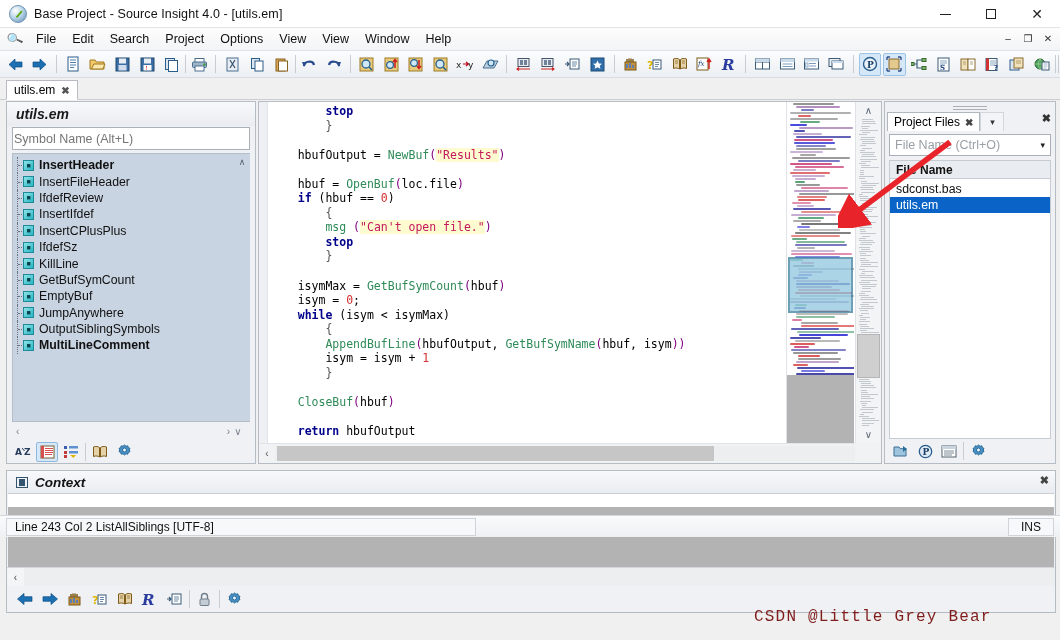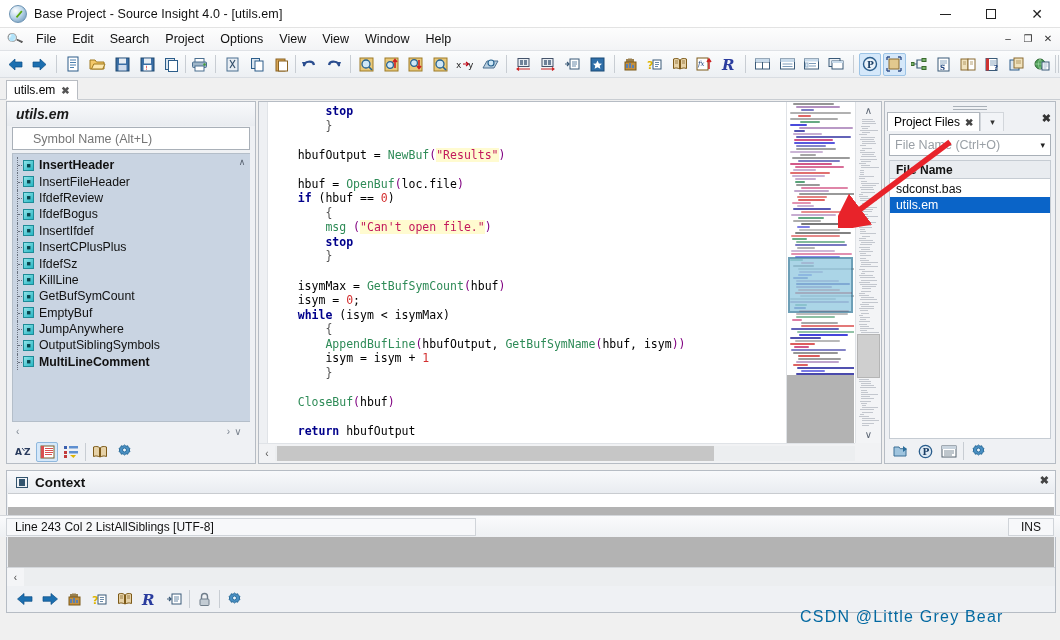--- a/index.html
+++ b/index.html
@@ -95,21 +95,21 @@
     background:#eff1f4; border:1px solid #b6bcc4;
     display:flex; flex-direction:column;
   }
   .sp-title {
     height:24px; line-height:24px; padding-left:9px;
     font-style:italic; font-weight:bold; font-size:14px;
     background:linear-gradient(#f8f9fb,#e9ecf0); color:#1a1a1a;
   }
   .sp-search {
     margin:1px 5px 3px 5px; height:23px; background:#fff; border:1px solid #a9b0b8;
-    display:flex; align-items:center; padding:0 20px;
+    display:flex; align-items:center; padding:0 1px;
   }
   .sp-search input {
     border:none; outline:none; width:100%; font-size:12.5px; color:#9aa0a6;
     font-family:"Liberation Sans", sans-serif; background:transparent;
   }
   .sp-list {
     flex:1; margin:0 5px; background:#c9d4e2; position:relative; overflow:hidden;
     border:1px solid #b4bec9; border-right:none;
   }
   .sp-list-inner { position:absolute; left:0; top:3px; right:16px; bottom:0; }
@@ -243,21 +243,21 @@
     height:22px; display:flex; align-items:center; padding-left:8px;
     background:linear-gradient(#f8f9fb,#e9ecf0); position:relative;
   }
   .ctx-title .ic { width:14px; height:13px; margin-right:6px; position:relative; }
   .ctx-title .ic:before {
     content:""; position:absolute; inset:1px; border:1px solid #33546e;
   }
   .ctx-title .ic:after {
     content:""; position:absolute; left:4px; top:3px; width:6px; height:7px; background:#33546e;
   }
-  .ctx-title .tt { font-weight:bold; font-size:13.5px; color:#111; }
+  .ctx-title .tt { font-style:italic; font-weight:bold; font-size:13.5px; color:#111; }
   .ctx-title .x { position:absolute; right:6px; top:3px; font-size:11px; font-weight:bold; color:#444; }
   .ctx-body { flex:1; margin:0 1px; background:#b3b3b3; border-top:1px solid #c9ccd0; position:relative; }
   .ctx-body .white { position:absolute; left:0; right:0; top:0; height:13px; background:#fff; }
   .ctx-hscroll {
     height:19px; background:#eceef0; display:flex; align-items:center;
     border-top:1px solid #d4d7db;
   }
   .ctx-hscroll .a { width:17px; text-align:center; font-size:10px; color:#444; background:#f4f5f7; height:100%;
      display:flex; align-items:center; justify-content:center; }
   .ctx-hscroll .bar { flex:1; }
@@ -274,22 +274,22 @@
   .sb-cell {
     height:18px; margin:2px 0 2px 6px; border:1px solid #d0d4d9; background:#f7f8fa;
     display:flex; align-items:center; padding:0 8px; font-size:12px; color:#111;
   }
   .sb-main { width:470px; }
   .sb-ins { width:46px; justify-content:center; position:absolute; right:6px;margin-left:40px; }
 
   
   .redarrow { position:absolute; left:838px; top:138px; width:120px; height:90px; pointer-events:none; }
   .watermark {
-    position:absolute; left:800px; top:608px; font-size:16px; color:#0369a1;
-    letter-spacing:1.2px; font-family:Liberation Sans, sans-serif; pointer-events:none;
+    position:absolute; left:754px; top:608px; font-size:16px; color:#7f1d1d;
+    letter-spacing:1.2px; font-family:Liberation Mono, monospace; pointer-events:none;
     white-space:nowrap;
   }
   .scrollcorner { position:absolute; right:0; bottom:0; width:26px; height:20px; background:#f1f2f4; }
 </style>
 </head>
 <body>
 
 <div class="app">
 
   <div class="titlebar">
@@ -633,25 +633,20 @@
           </div>
           <div class="sym">
             <span class="tree"></span>
             <span class="sico">■</span>
             <span>InsertFileHeader</span>
           </div>
           <div class="sym">
             <span class="tree"></span>
             <span class="sico">■</span>
             <span>IfdefReview</span>
-          </div>
-          <div class="sym">
-            <span class="tree"></span>
-            <span class="sico">■</span>
-            <span>IfdefBogus</span>
           </div>
           <div class="sym">
             <span class="tree"></span>
             <span class="sico">■</span>
             <span>InsertIfdef</span>
           </div>
           <div class="sym">
             <span class="tree"></span>
             <span class="sico">■</span>
             <span>InsertCPlusPlus</span>

